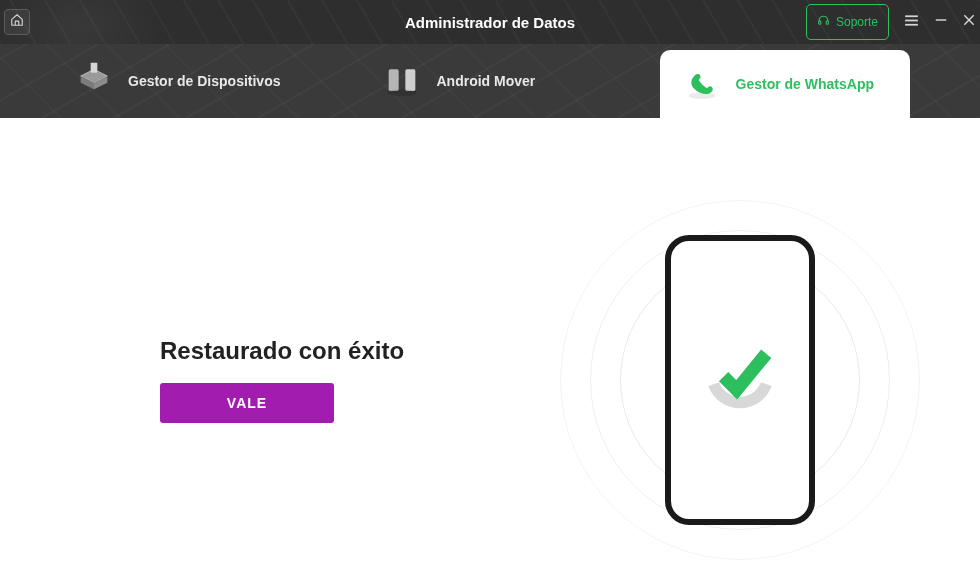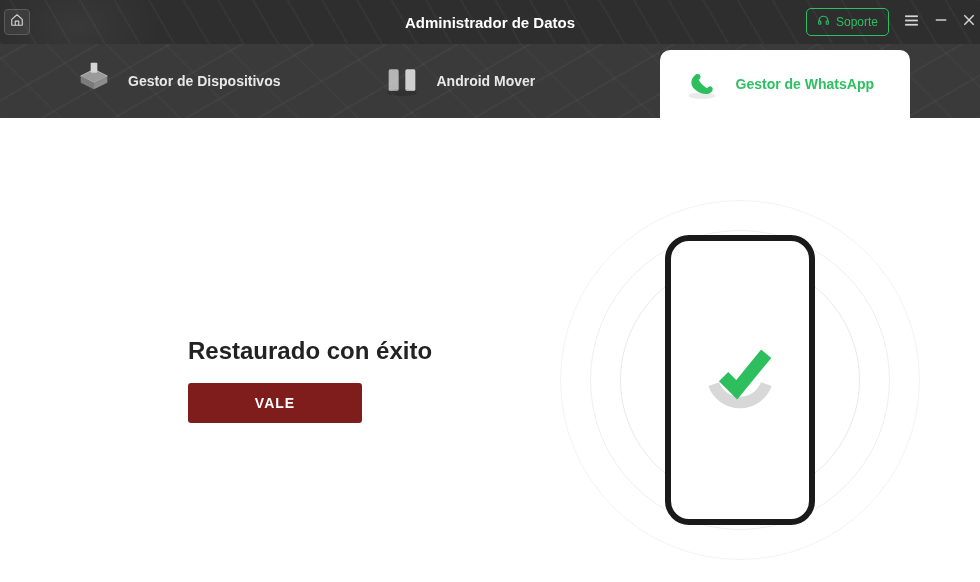--- a/index.html
+++ b/index.html
@@ -49,21 +49,21 @@
   .win-controls {
     display: flex;
     align-items: center;
     gap: 14px;
     z-index: 1;
   }
   .support-btn {
     border: 1px solid #2dbf60;
     color: #2dbf60;
     border-radius: 5px;
-    height: 28px;
+    height: 36px;
     padding: 0 10px;
     display: flex;
     align-items: center;
     gap: 6px;
     font-size: 12px;
     cursor: pointer;
   }
   .win-icon {
     color: #d5d5d5;
     cursor: pointer;
@@ -111,42 +111,42 @@
     margin-left: auto;
     margin-right: 70px;
     padding: 0 36px 0 22px;
   }
   .tab-icon-box { width: 40px; height: 40px; display: flex; align-items: center; justify-content: center; }
 
   
   .content {
     display: flex;
     height: calc(582px - 44px - 74px);
-    padding: 60px 60px 0 88px;
+    padding: 60px 60px 0 60px;
     align-items: center;
   }
   .left {
     flex: 1;
     padding-left: 100px;
   }
   .heading {
     font-size: 24px;
     font-weight: 700;
     color: #222;
     margin-bottom: 18px;
   }
   .message {
     font-size: 13px;
     color: #555;
     margin-bottom: 32px;
   }
   .ok-btn {
     width: 174px;
     height: 40px;
-    background: #7f1d1d;
+    background: #a21caf;
     color: #fff;
     font-size: 14px;
     font-weight: 700;
     letter-spacing: 1px;
     border: none;
     border-radius: 3px;
     cursor: pointer;
   }
   .right {
     width: 360px;

